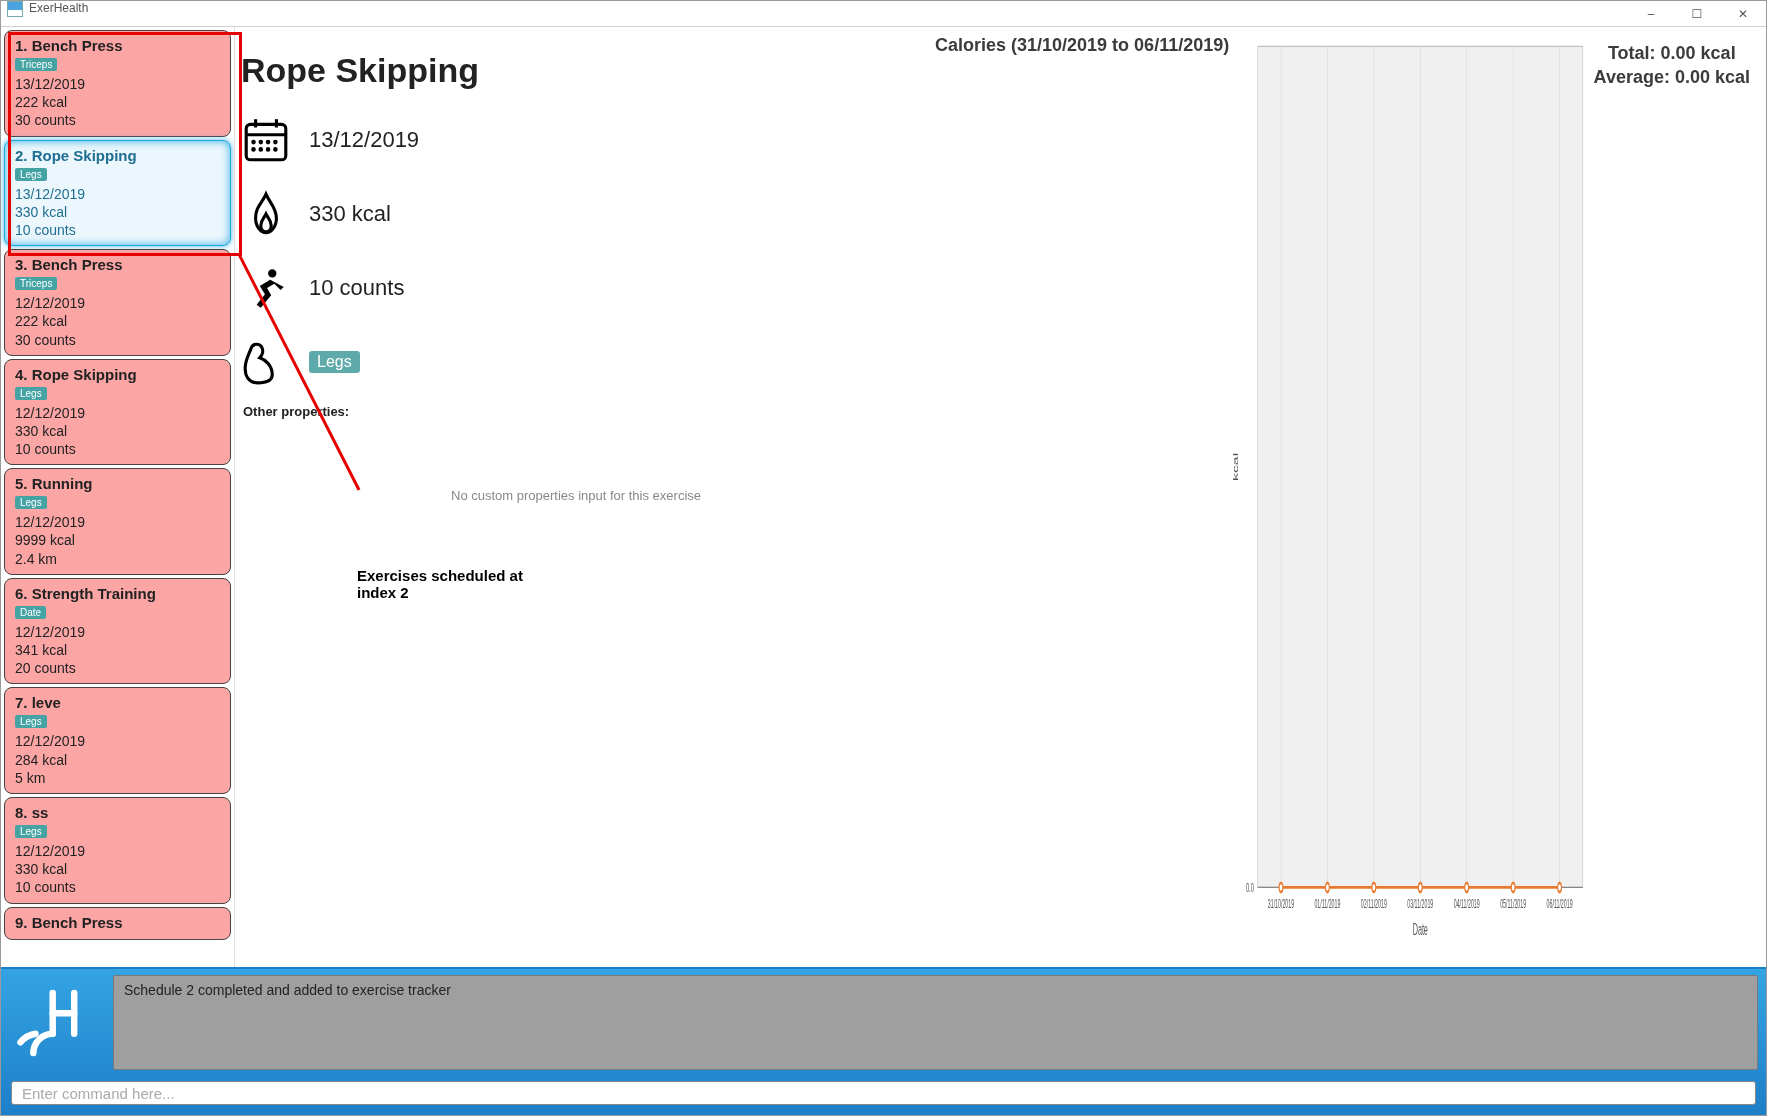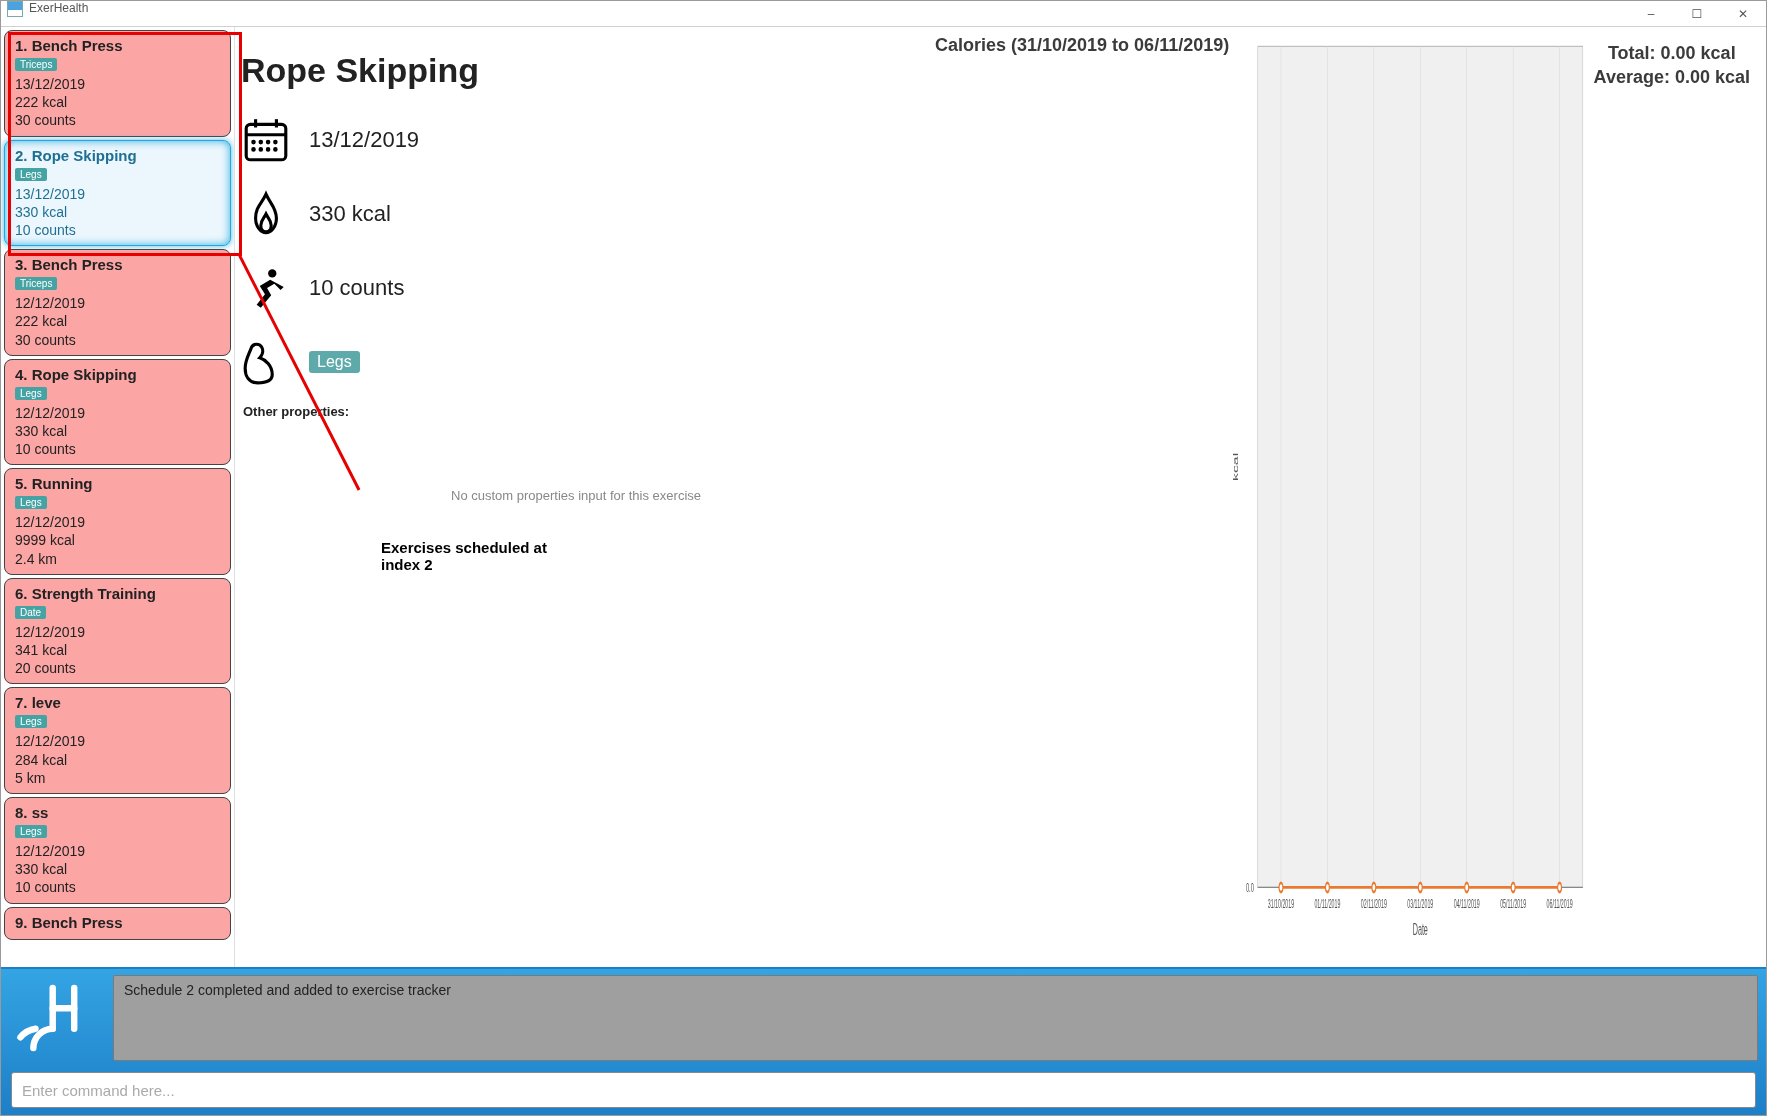--- a/index.html
+++ b/index.html
@@ -48,21 +48,21 @@
   .chart-title { font-size: 18px; font-weight: 700; color: #3b3b3b; text-align: center; margin-bottom: 4px; }
   .chart-wrap { flex: 1; position: relative; }
   .chart-stats { text-align: center; font-size: 18px; font-weight: 700; color: #3b3b3b; margin: 6px 0 10px; line-height: 1.35; }
 
   
   .bottom { height: 148px; background: linear-gradient(180deg,#34a4e3 0,#1d7fc8 100%); border-top: 2px solid #1d7fc8; display: flex; flex-direction: column; }
   .status-row { flex: 1; display: flex; align-items: stretch; padding: 6px 8px 11px 8px; gap: 8px; }
   .logo-box { width: 96px; display: flex; align-items: center; justify-content: center; }
   .status-box { flex: 1; background: #9f9f9f; border: 1px solid #7a7a7a; border-radius: 2px; padding: 6px 10px; color: #222; font-size: 14px; }
   .cmd-row { padding: 0 10px 10px 10px; }
-  .cmd-input { width: 100%; height: 36px; border: 1px solid #888; border-radius: 3px; padding: 6px 10px; font-size: 15px; color: #666; background: #fff; }
+  .cmd-input { width: 100%; height: 24px; border: 1px solid #888; border-radius: 3px; padding: 6px 10px; font-size: 15px; color: #666; background: #fff; }
   .cmd-input::placeholder { color: #aaa; }
 
   svg.icon { fill: none; stroke: #000; stroke-width: 3; }
 </style>
 </head>
 <body>
 
 <div class="window">
 
   <div class="titlebar">
@@ -205,18 +205,18 @@
         <span>Schedule 2 completed and added to exercise tracker</span>
       </div>
     </div>
     <div class="cmd-row">
       <input class="cmd-input" placeholder="Enter command here..." style="">
     </div>
   </div>
 
   <div class="anno-box" style="left:7px; top:31px; width:234px; height:224px;"></div>
   <div class="anno-line" style="left:240px; top:254px; width:263px; transform:rotate(63deg);"></div>
-  <div class="anno-label" style="left:356px; top:538px;margin-left:24px;">
+  <div class="anno-label" style="left:356px; top:566px;">
     <div>Exercises scheduled at</div>
     <div>index 2</div>
   </div>
 
 </div>
 
 </body></html>

